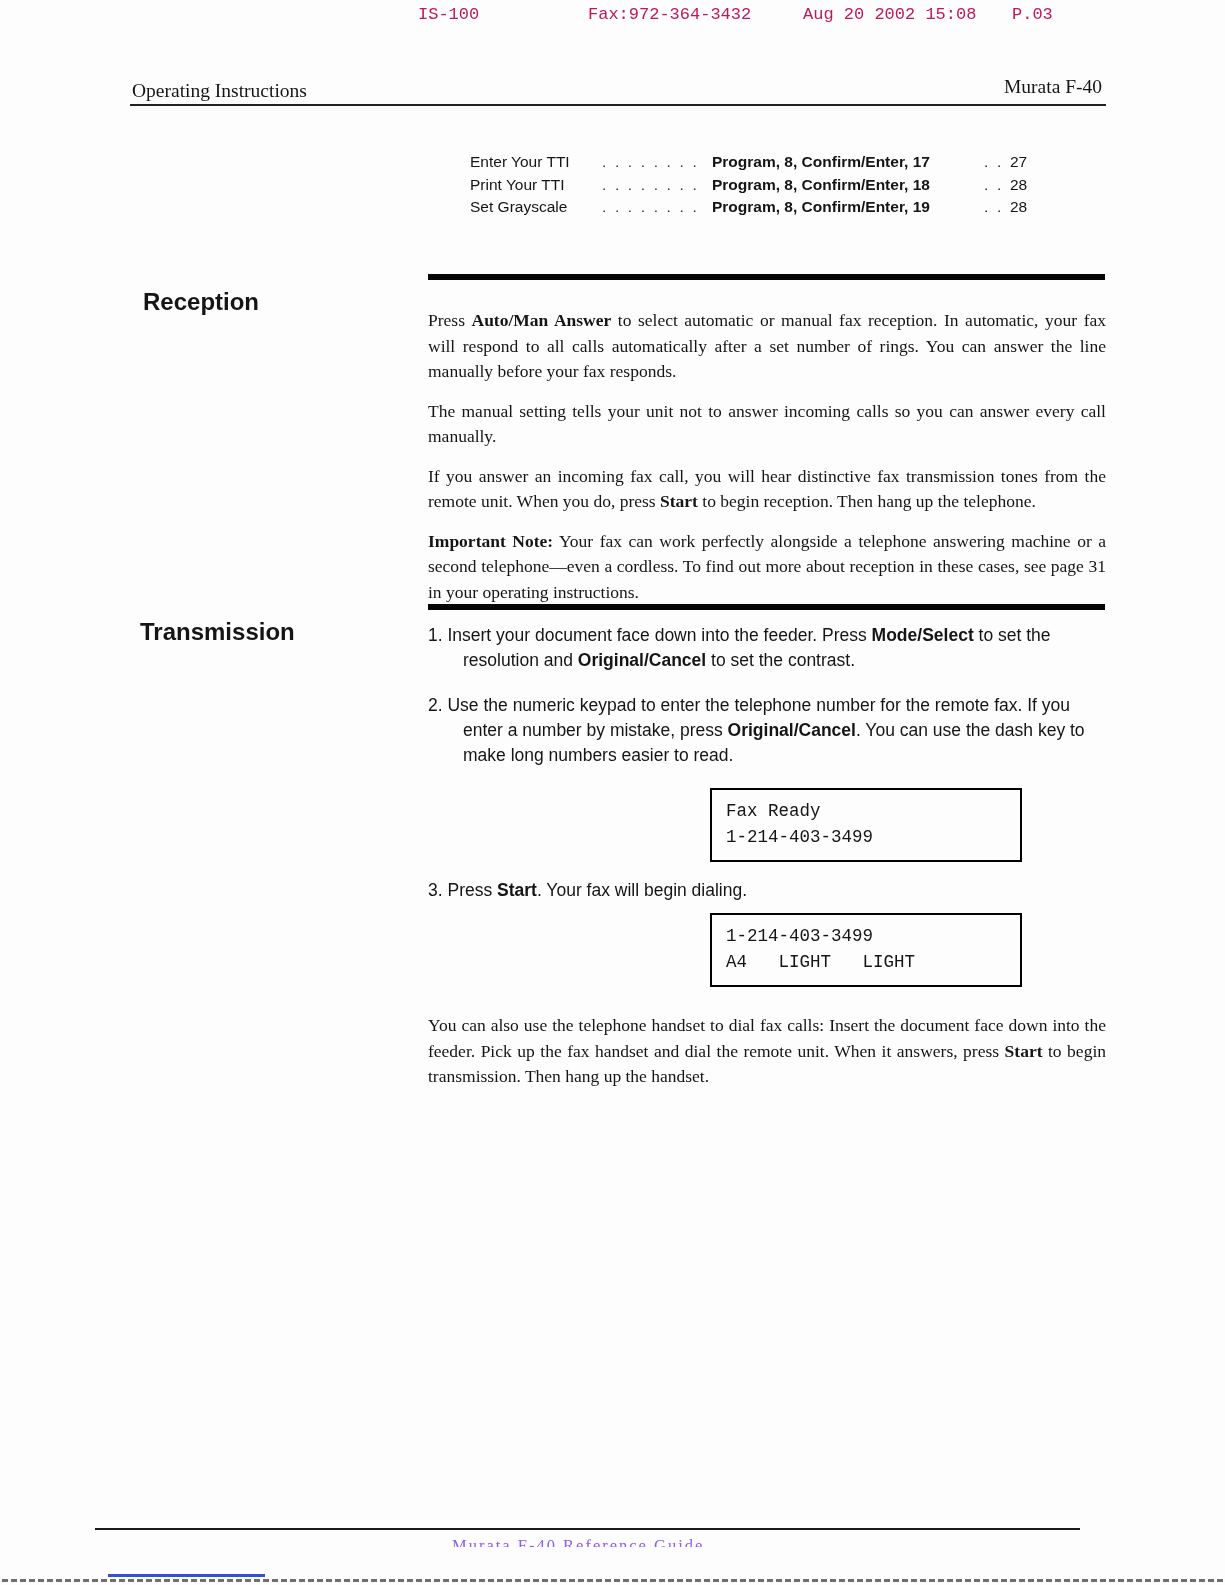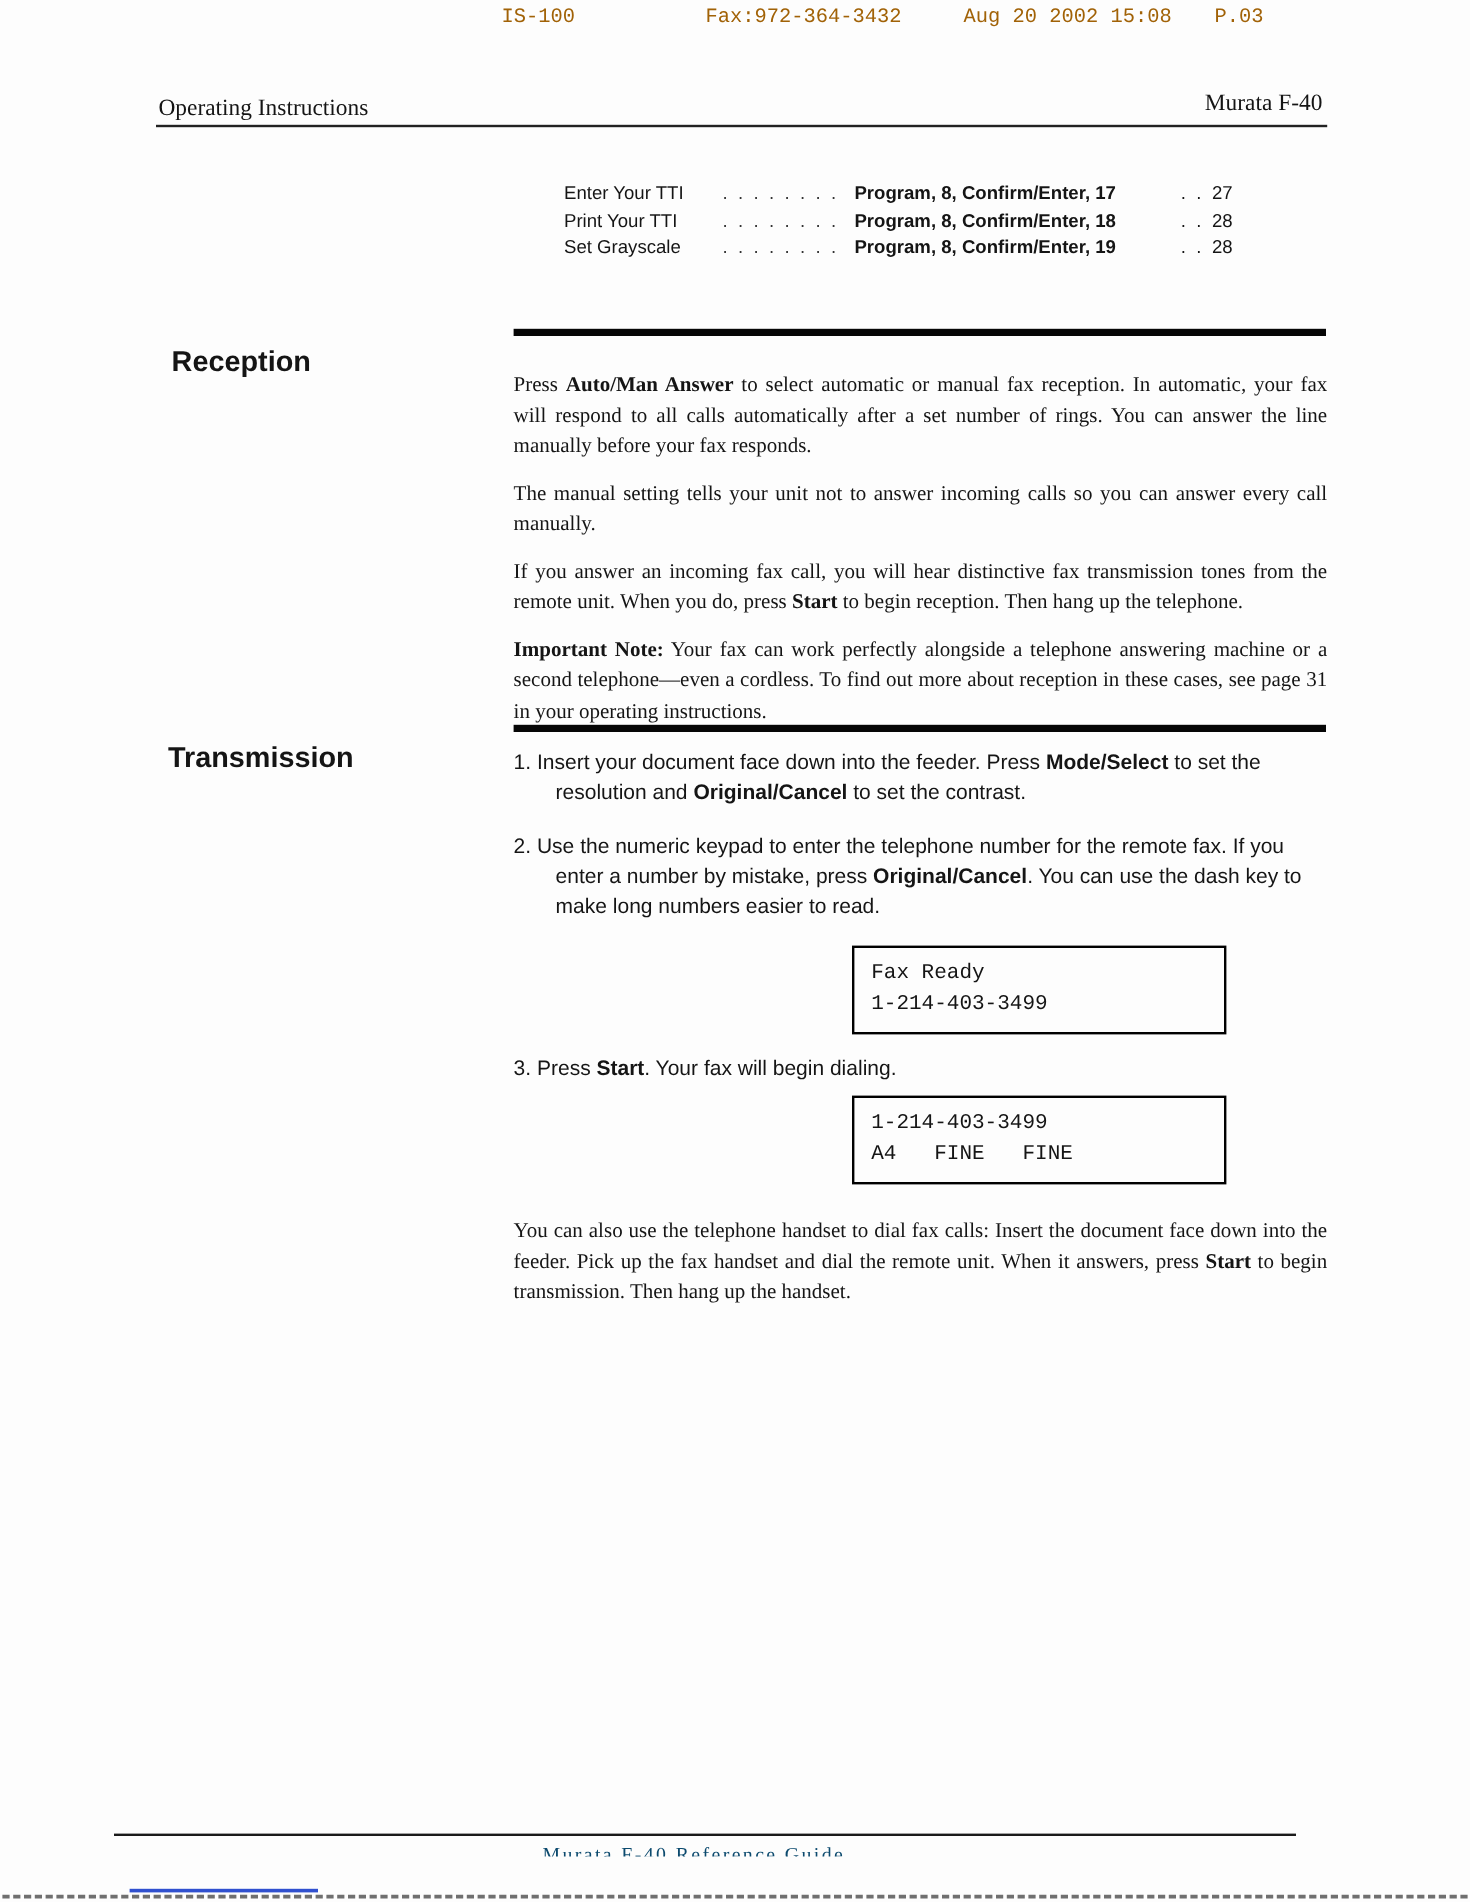--- a/index.html
+++ b/index.html
@@ -6,21 +6,21 @@
   html,body{margin:0;padding:0;background:#e8e8e8;}
   .page{position:relative;width:1225px;height:1585px;margin:0 auto;background:#fdfdfd;
         color:#151515;font-family:"Liberation Serif",serif;overflow:hidden;}
   .abs{position:absolute;}
   .sans{font-family:"Liberation Sans","DejaVu Sans",sans-serif;}
   .mono{font-family:"Liberation Mono","DejaVu Sans Mono",monospace;}
   .b{font-weight:700;}
   .pre{white-space:pre;}
 
   
-  .fax-header span{position:absolute;top:5px;font-size:17px;color:#a16207;white-space:nowrap;}
+  .fax-header span{position:absolute;top:5px;font-size:17px;color:#be185d;white-space:nowrap;}
   .fax-station{left:418px;}
   .fax-number{left:588px;}
   .fax-datetime{left:803px;}
   .fax-pagenum{left:1012px;}
 
   
   .hdr-left{left:132px;top:80px;font-size:19.5px;}
   .hdr-right{left:1004px;top:76px;font-size:19.5px;}
   .hdr-rule{left:130px;top:104px;width:976px;height:2px;background:#222;}
 
@@ -48,21 +48,21 @@
   .tr-body{left:428px;top:623px;width:678px;font-size:17.5px;line-height:25px;}
   .tr-item{padding-left:35px;text-indent:-35px;margin:0 0 20px 0;}
   .tr-item.tight{margin-bottom:10px;}
   .lcd{margin-left:282px;width:312px;border:2px solid #000000;padding:8px 14px 10px;
        font-size:17.5px;line-height:26px;margin-bottom:16px;background:#fdfdfd;}
   .tr-closing{margin:26px 0 0 0;font-family:"Liberation Serif",serif;text-align:justify;line-height:25.5px;}
 
   
   .ft-rule{left:95px;top:1528px;width:985px;height:2px;background:#1a1a1a;}
   .ft-text{left:452px;top:1536px;width:310px;height:11px;overflow:hidden;
-           font-size:16.5px;color:#0c4a6e;letter-spacing:2px;}
+           font-size:16.5px;color:#8b5cf6;letter-spacing:2px;}
   .ft-blue{left:108px;top:1574px;width:157px;height:3px;background:#3050cf;}
   .ft-dash{left:2px;top:1579px;width:1221px;height:0;border-top:3px dashed #6f6f6f;}
 </style>
 </head>
 <body>
 
 <div class="page">
 
   <div class="fax-header mono">
     <span class="fax-station">IS-100</span>
@@ -115,21 +115,21 @@
   <div class="abs tr-body sans">
     <p class="tr-item"><span>1. Insert your document face down into the feeder. Press </span><span class="b">Mode/Select</span><span> to set the resolution and </span><span class="b">Original/Cancel</span><span> to set the contrast.</span></p>
     <p class="tr-item"><span>2. Use the numeric keypad to enter the telephone number for the remote fax. If you enter a number by mistake, press </span><span class="b">Original/Cancel</span><span>. You can use the dash key to make long numbers easier to read.</span></p>
     <div class="lcd mono">
       <div class="pre">Fax Ready</div>
       <div class="pre">1-214-403-3499</div>
     </div>
     <p class="tr-item tight"><span>3. Press </span><span class="b">Start</span><span>. Your fax will begin dialing.</span></p>
     <div class="lcd mono">
       <div class="pre">1-214-403-3499</div>
-      <div class="pre">A4   FINE   FINE</div>
+      <div class="pre">A4   LIGHT   LIGHT</div>
     </div>
     <p class="tr-closing"><span>You can also use the telephone handset to dial fax calls: Insert the document face down into the feeder. Pick up the fax handset and dial the remote unit. When it answers, press </span><span class="b">Start</span><span> to begin transmission. Then hang up the handset.</span></p>
   </div>
 
   <div class="abs ft-rule"></div>
   <div class="abs ft-text">Murata F-40 Reference Guide</div>
   <div class="abs ft-blue"></div>
   <div class="abs ft-dash"></div>
 
 </div>

